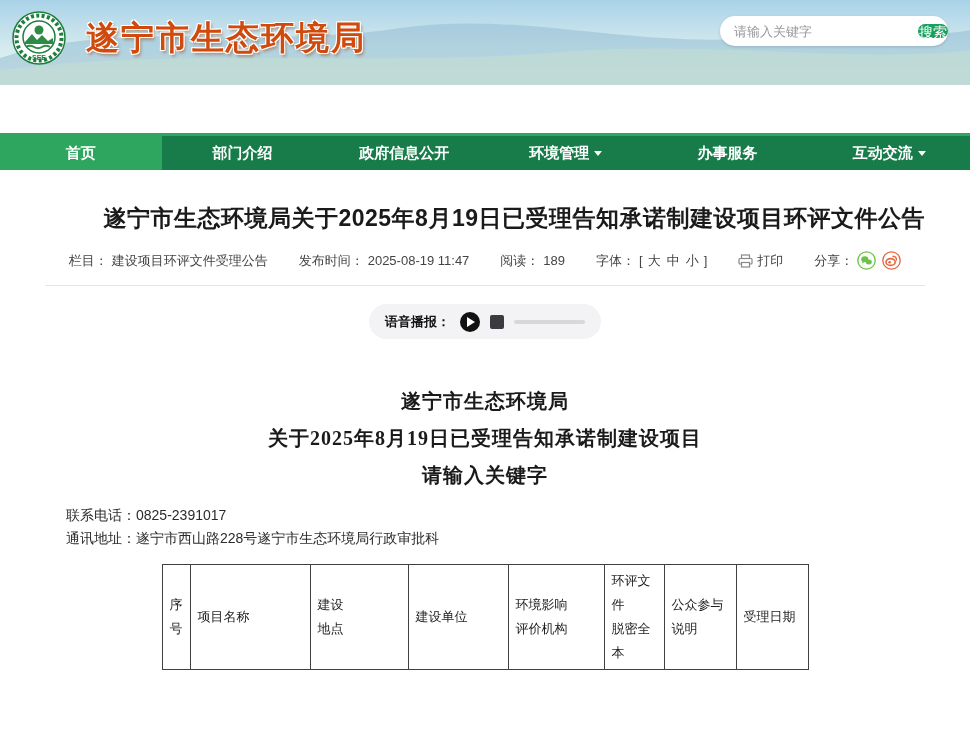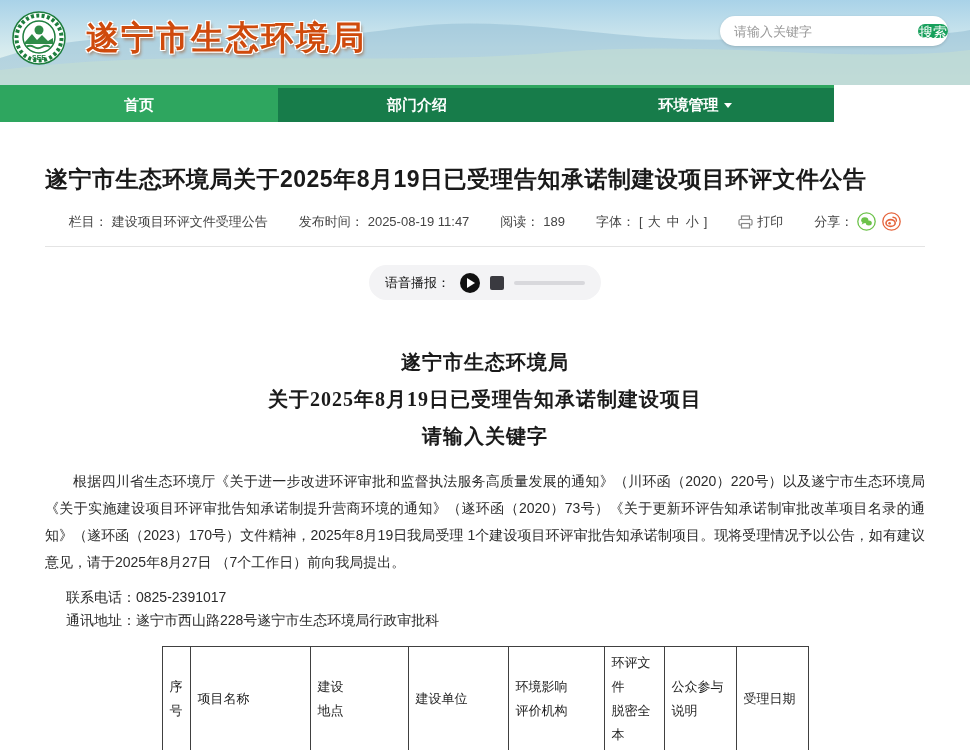--- a/index.html
+++ b/index.html
@@ -16,38 +16,38 @@
   .site-name{position:absolute;left:86px;top:16px;font-size:33px;font-weight:bold;
     letter-spacing:2px;color:var(--title-orange);
     text-shadow:-1px -1px 0 #fff,1px -1px 0 #fff,-1px 1px 0 #fff,1px 1px 0 #fff,2px 3px 3px rgba(150,60,0,.45);}
   .search-bar{position:absolute;right:22px;top:16px;width:228px;height:30px;background:#fff;
     border-radius:16px;box-shadow:0 1px 3px rgba(0,0,0,.15);display:flex;align-items:center;}
   .search-bar input{flex:1;border:none;outline:none;background:transparent;font-size:13px;
     padding:0 8px 0 14px;color:#333;font-family:inherit;}
   .search-bar input::placeholder{color:#999;}
   .search-btn{width:62px;height:14px;border:none;border-radius:16px;background:var(--btn-green);
     color:#fff;font-size:14px;cursor:pointer;font-family:inherit;}
-  nav.main-nav{display:flex;width:834px;height:37px;background:var(--nav-green);
-    border-top:3px solid var(--active-green);}
+  nav.main-nav{display:flex;width:970px;height:37px;background:var(--nav-green);
+    border-top:3px solid var(--active-green);margin-top:48px;}
   .nav-item{flex:1;display:flex;align-items:center;justify-content:center;gap:5px;
     color:#fff;font-size:15px;font-weight:bold;cursor:pointer;}
   .nav-item.active{background:var(--active-green);}
   .caret{width:0;height:0;border-left:4px solid transparent;border-right:4px solid transparent;
     border-top:5px solid #fff;display:inline-block;}
   main{width:970px;padding:0 45px;}
-  .page-title{margin-top:42px;text-align:left;font-size:23px;font-weight:bold;color:#1a1a1a;letter-spacing:.5px;}
+  .page-title{margin-top:33px;text-align:right;font-size:23px;font-weight:bold;color:#1a1a1a;letter-spacing:.5px;}
   .meta-row{margin-top:17px;display:flex;justify-content:center;align-items:center;gap:31px;
     font-size:13px;color:var(--meta-gray);}
   .meta-row .grp{display:flex;align-items:center;gap:4px;white-space:nowrap;}
   .font-size-opt{cursor:pointer;margin:0 1px;}
   .share-icons{display:flex;gap:6px;align-items:center;}
   .divider{border:none;border-top:1px solid var(--divider);margin-top:15px;}
   .audio-pill{margin:18px auto 0;width:232px;height:35px;background:var(--pill-bg);
     border-radius:18px;display:flex;align-items:center;padding:0 16px;gap:10px;}
-  .audio-label{font-size:13px;font-weight:normal;color:#111;white-space:nowrap;text-align:center;}
+  .audio-label{font-size:13px;font-weight:bold;color:#111;white-space:nowrap;text-align:center;}
   .play-btn{width:20px;height:20px;border-radius:50%;background:#111;border:none;cursor:pointer;
     position:relative;flex:none;}
   .play-btn::after{content:"";position:absolute;left:7px;top:5px;width:0;height:0;
     border-top:5px solid transparent;border-bottom:5px solid transparent;border-left:8px solid #fff;}
   .stop-btn{width:14px;height:14px;background:#3a3a40;border:none;border-radius:2px;cursor:pointer;flex:none;}
   .progress{width:118px;height:4px;border-radius:2px;background:#d8d8dc;cursor:pointer;}
   .doc-headings{margin-top:44px;text-align:center;
     font-family:"Liberation Serif","DejaVu Serif",serif;font-weight:bold;color:#1a1a1a;}
   .doc-headings div{font-size:20px;line-height:37px;letter-spacing:1px;}
   .body-para{margin-top:13px;font-size:14px;line-height:27px;color:#2b2b2b;text-indent:2em;text-align:justify;}
@@ -95,21 +95,31 @@
 </header>
 
 <nav class="main-nav">
   <div class="nav-item active">
       <span>首页</span>
     </div>
   <div class="nav-item">
       <span>部门介绍</span>
     </div>
   <div class="nav-item">
+      <span>政府信息公开</span>
+    </div>
+  <div class="nav-item">
       <span>环境管理</span>
+      <span class="caret"></span>
+    </div>
+  <div class="nav-item">
+      <span>办事服务</span>
+    </div>
+  <div class="nav-item">
+      <span>互动交流</span>
       <span class="caret"></span>
     </div>
 </nav>
 
 <main>
   <h1 class="page-title">遂宁市生态环境局关于2025年8月19日已受理告知承诺制建设项目环评文件公告</h1>
 
   <div class="meta-row">
     <span class="grp">
       <span>栏目：</span>
@@ -166,21 +176,20 @@
     <button class="stop-btn"></button>
     <div class="progress"></div>
   </div>
 
   <div class="doc-headings">
     <div>遂宁市生态环境局</div>
     <div>关于2025年8月19日已受理告知承诺制建设项目</div>
     <div>请输入关键字</div>
   </div>
 
-  <p class="body-para">根据四川省生态环境厅《关于进一步改进环评审批和监督执法服务高质量发展的通知》（川环函（2020）220号）以及遂宁市生态环境局《关于实施建设项目环评审批告知承诺制提升营商环境的通知》（遂环函（2020）73号）《关于更新环评告知承诺制审批改革项目名录的通知》（遂环函（2023）170号）文件精神，2025年8月19日我局受理 1个建设项目环评审批告知承诺制项目。现将受理情况予以公告，如有建议意见，请于2025年8月27日 （7个工作日）前向我局提出。</p>
   <p class="contact-line phone">联系电话：0825-2391017</p>
   <p class="contact-line addr">通讯地址：遂宁市西山路228号遂宁市生态环境局行政审批科</p>
 
   <table class="notice-table">
     <colgroup>
       <col style="width:28px">
         <col style="width:120px">
         <col style="width:98px">
         <col style="width:100px">
       <col style="width:96px">

